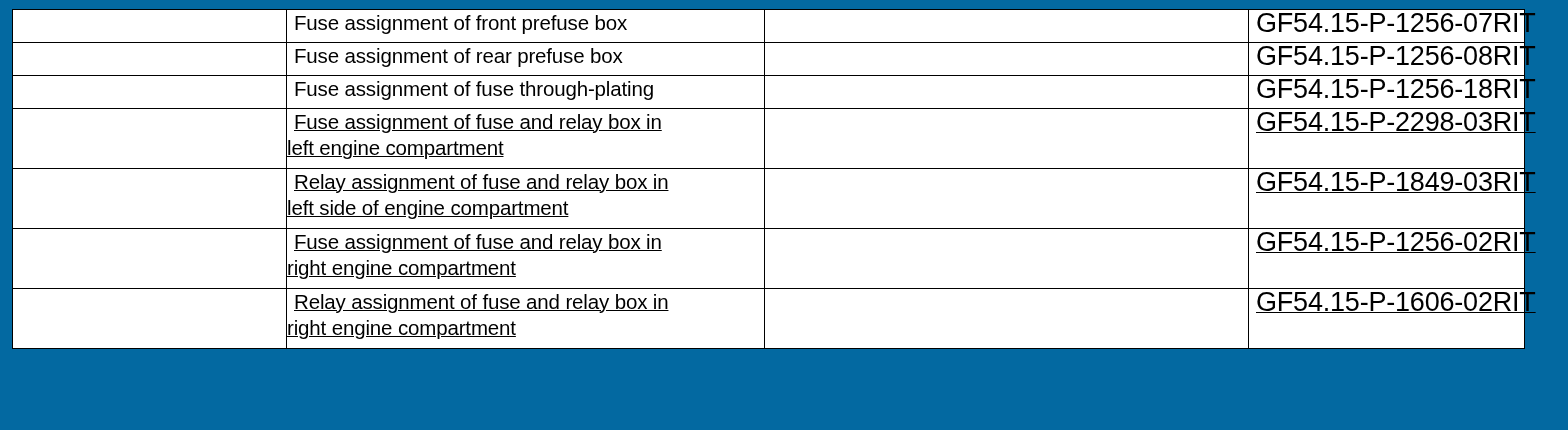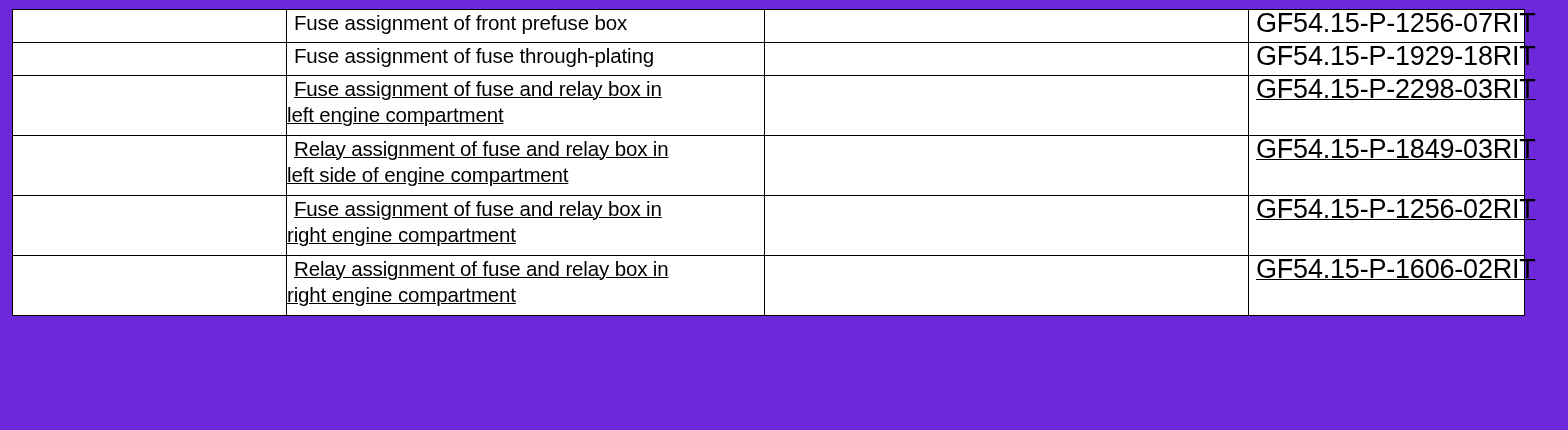--- a/index.html
+++ b/index.html
@@ -12,21 +12,21 @@
     width: 1568px;
     height: 430px;
     overflow: hidden;
     font-family: "Liberation Sans", sans-serif;
     color: #000000;
   }
   .page {
     position: relative;
     width: 1568px;
     height: 430px;
-    background: #6d28d9;
+    background: #0369a1;
   }
   table.doc-table {
     position: absolute;
     left: 12px;
     top: 9px;
     width: 1512px;
     border-collapse: collapse;
     table-layout: fixed;
     background: #ffffff;
   }
@@ -85,30 +85,40 @@
         <td>
             <span class="cell-text cell-empty"></span>
           </td>
         <td><span class="cell-text">Fuse assignment of front prefuse box</span></td>
         <td>
             <span class="cell-text cell-empty"></span>
           </td>
         <td><span class="cell-code">GF54.15-P-1256-07RIT</span></td>
       </tr>
 
+      <tr class="h-short">
+        <td>
+            <span class="cell-text cell-empty"></span>
+          </td>
+        <td><span class="cell-text">Fuse assignment of rear prefuse box</span></td>
+        <td>
+            <span class="cell-text cell-empty"></span>
+          </td>
+        <td><span class="cell-code">GF54.15-P-1256-08RIT</span></td>
+      </tr>
 
       <tr class="h-short">
         <td>
             <span class="cell-text cell-empty"></span>
           </td>
         <td><span class="cell-text">Fuse assignment of fuse through-plating</span></td>
         <td>
             <span class="cell-text cell-empty"></span>
           </td>
-        <td><span class="cell-code">GF54.15-P-1929-18RIT</span></td>
+        <td><span class="cell-code">GF54.15-P-1256-18RIT</span></td>
       </tr>
 
       <tr class="h-tall">
         <td>
             <span class="cell-text cell-empty"></span>
           </td>
         <td><span class="cell-text">Fuse assignment of fuse and relay box in
 left engine compartment</span></td>
         <td>
             <span class="cell-text cell-empty"></span>

